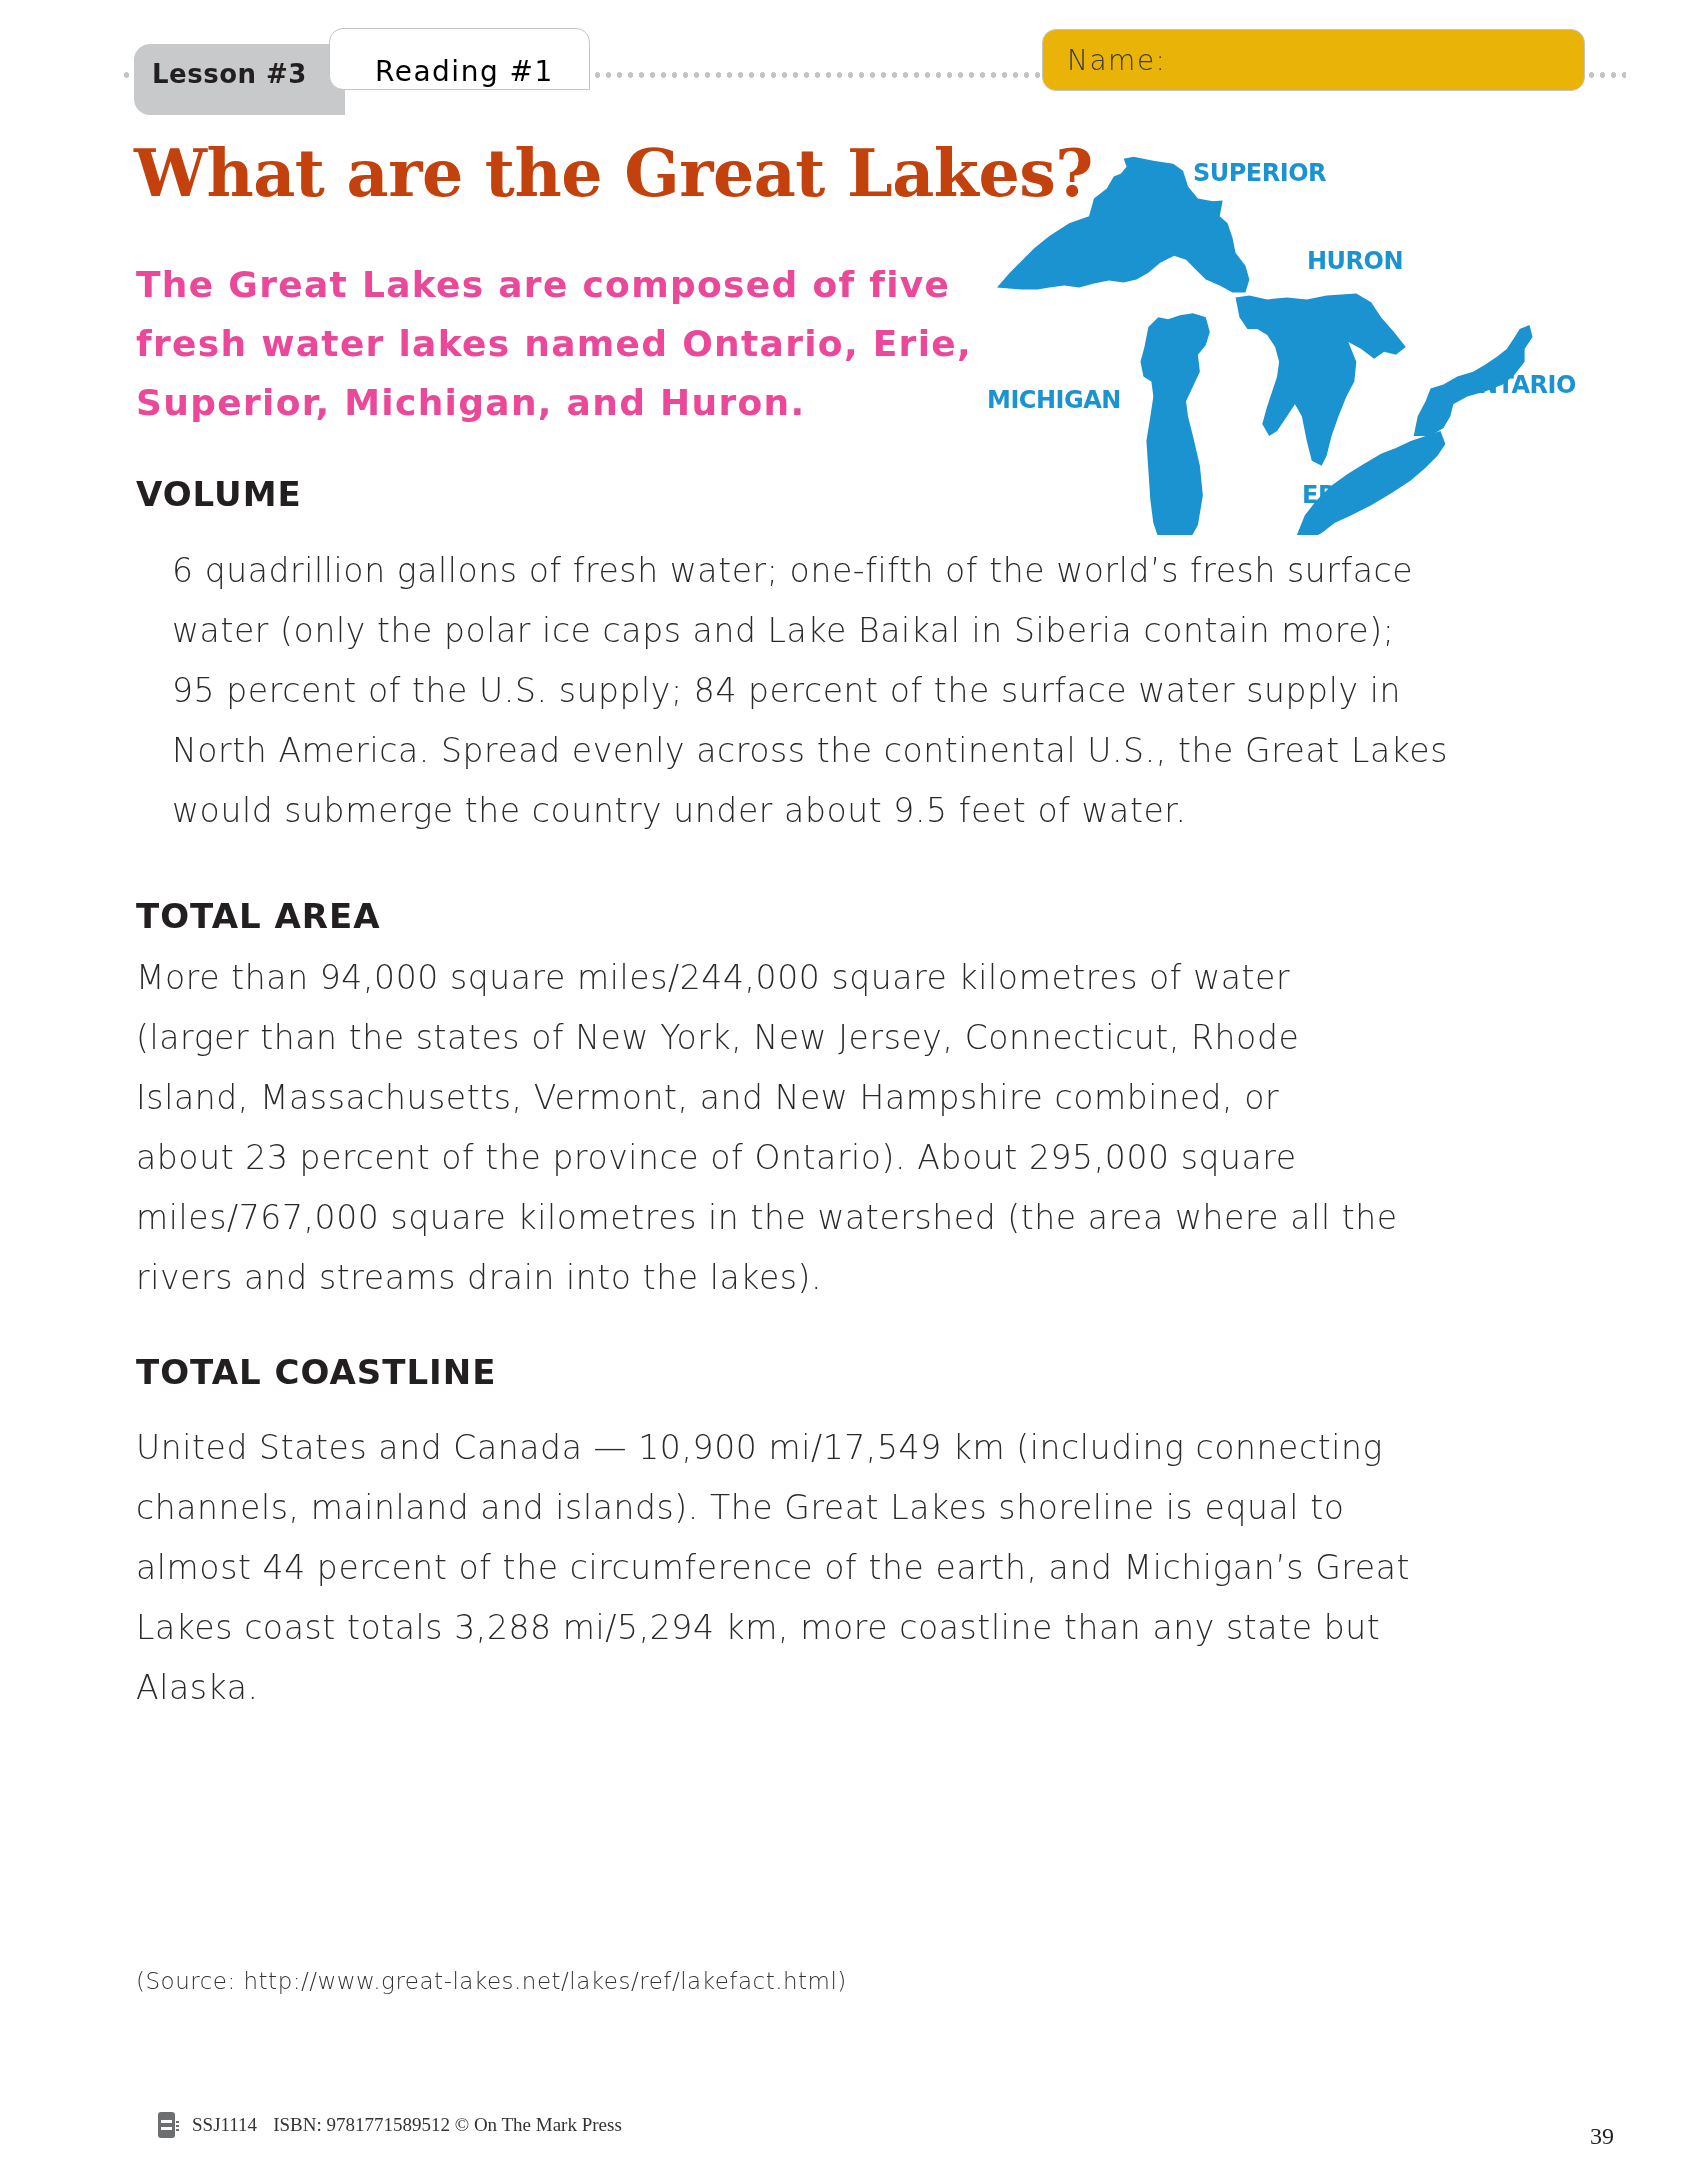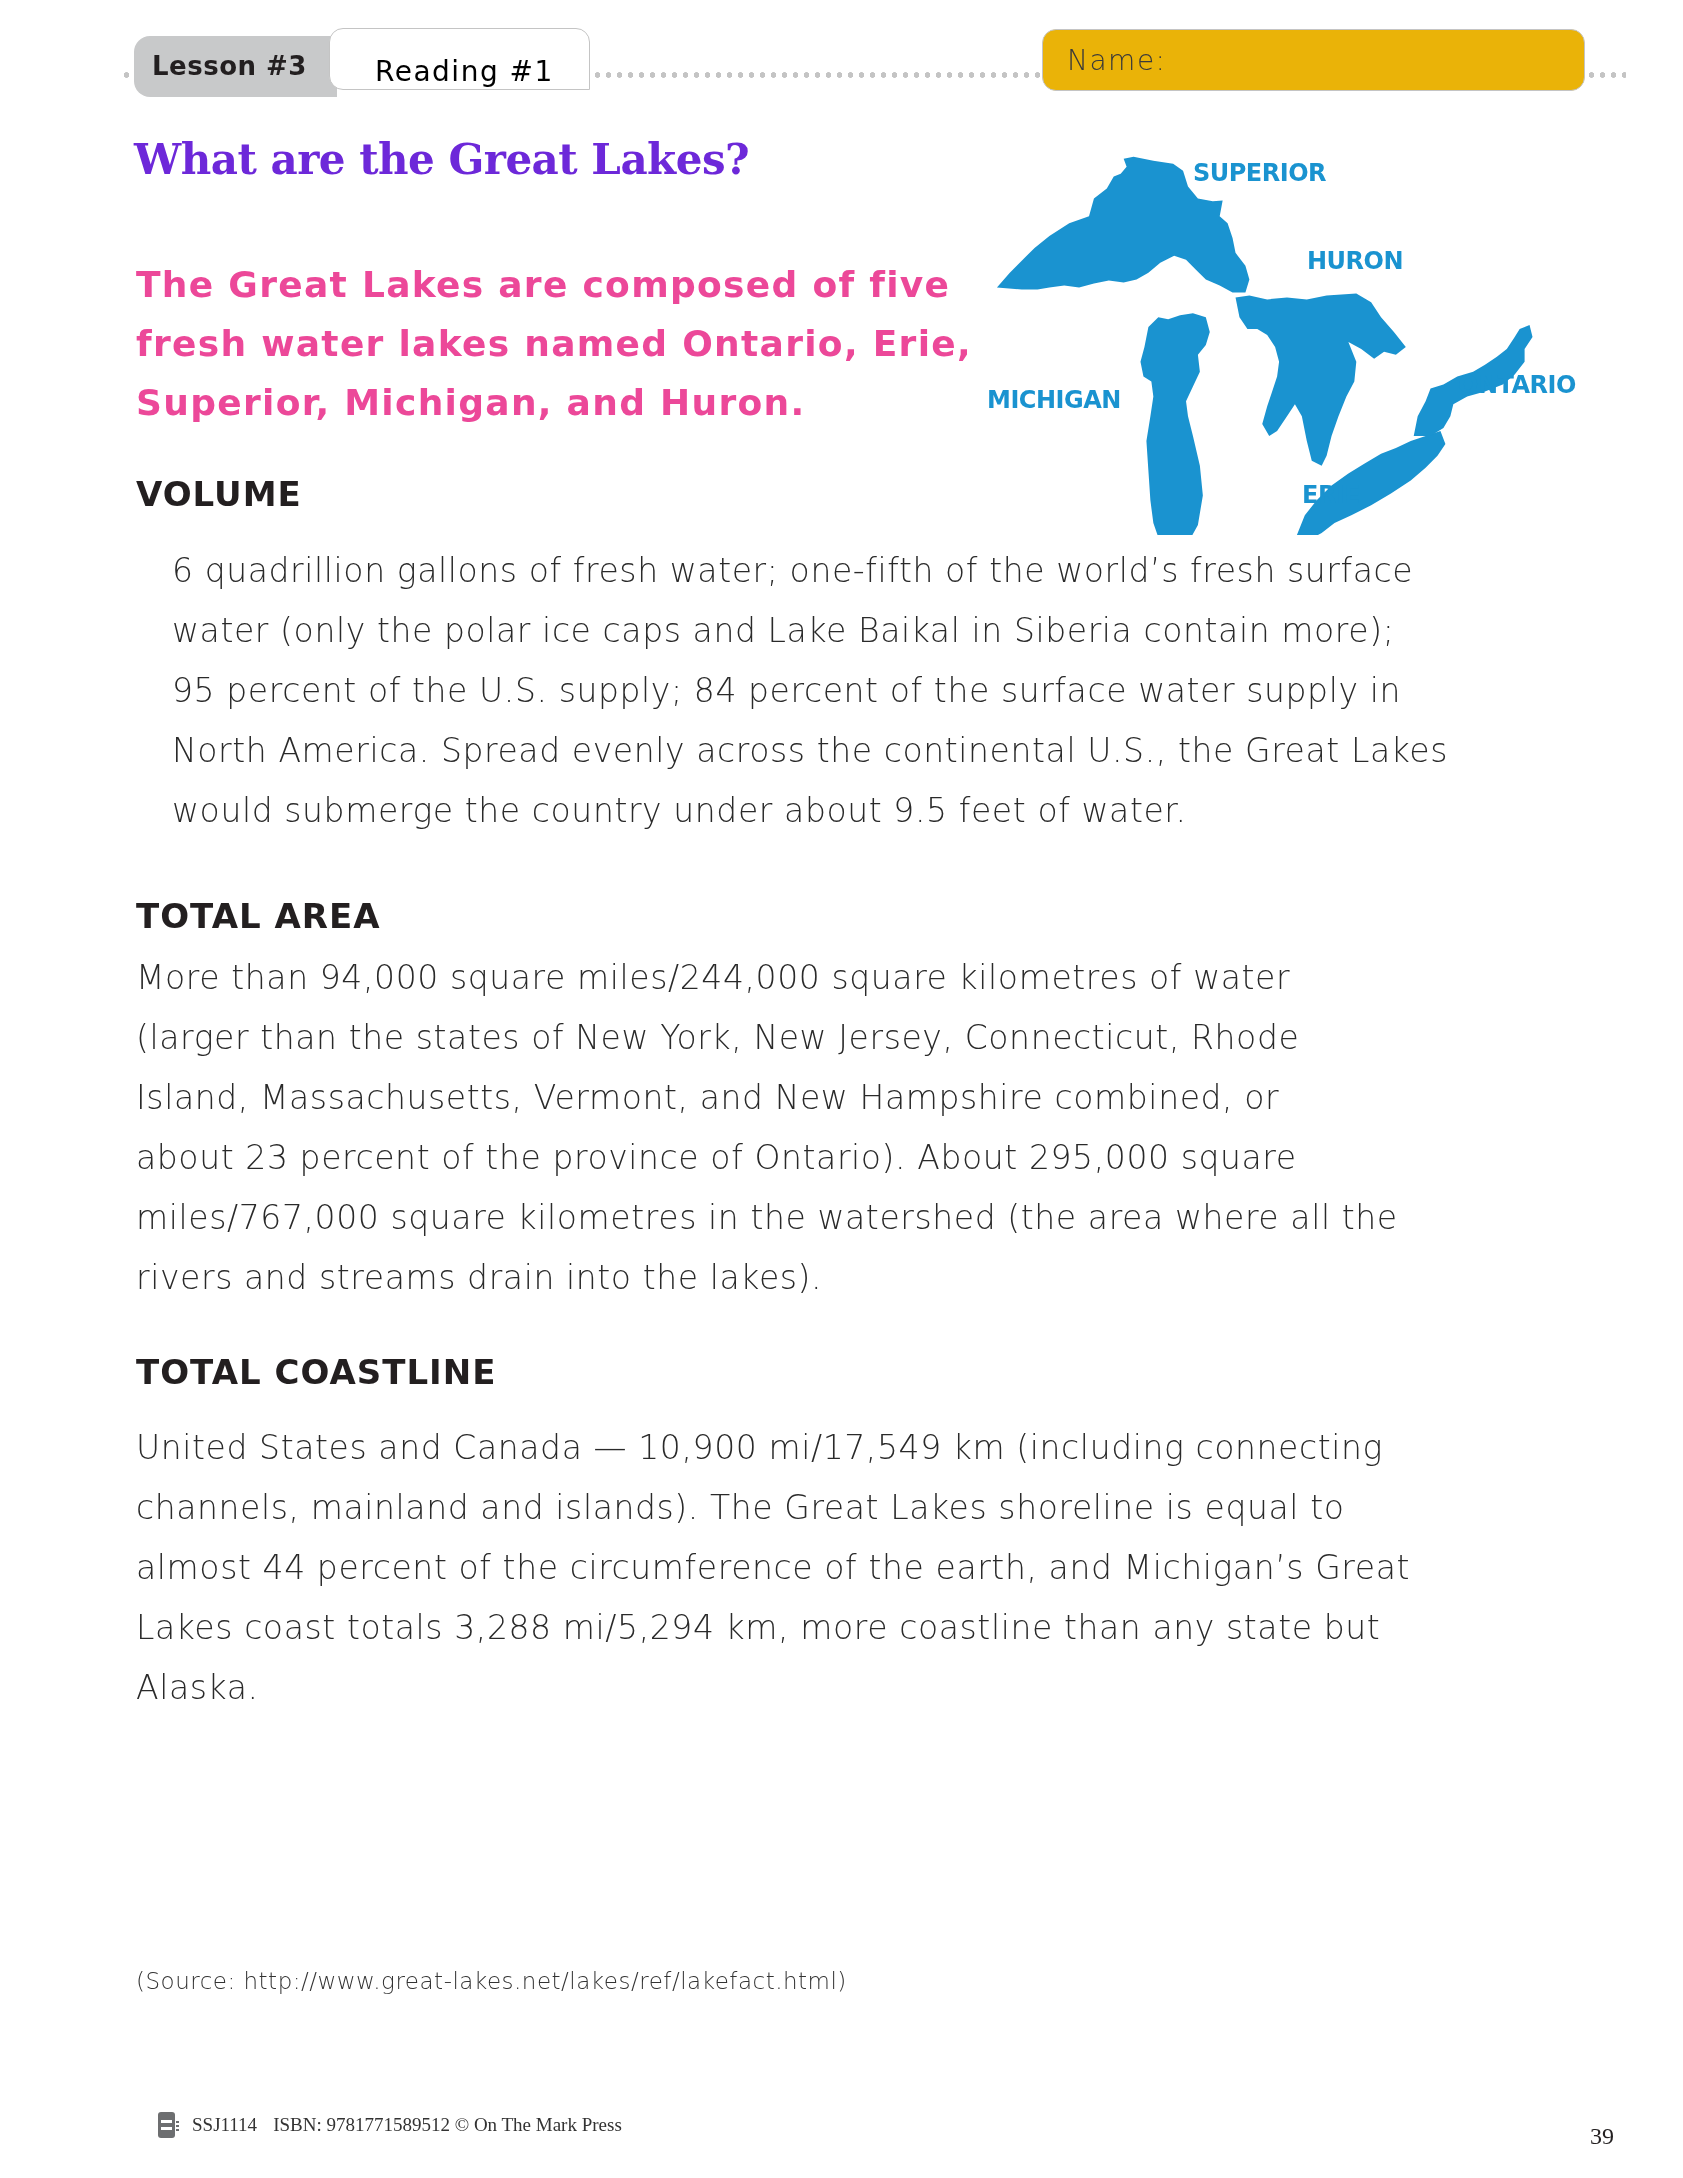--- a/index.html
+++ b/index.html
@@ -3,32 +3,32 @@
 <meta charset="utf-8">
 <style>
   html, body { margin:0; padding:0; background:#ffffff; }
   body { width:1683px; height:2178px; position:relative; overflow:hidden; color:#231f20; font-family:"DejaVu Sans", sans-serif; }
   .abs { position:absolute; }
 
   
   .dots { position:absolute; height:6px; top:72px;
           background-image: radial-gradient(circle, #c4c4c4 2.6px, transparent 3px);
           background-size: 11px 6px; background-repeat: repeat-x; }
-  .lesson-tab { left:134px; top:36px; width:203px; height:61px; background:#c8c9ca;
-                border-radius:16px 0 0 16px; }
+  .lesson-tab { left:134px; top:44px; width:203px; height:71px; background:#c8c9ca;
+                border-radius:16px 0 0 16px;padding-left:8px; }
   .lesson-tab span { position:absolute; left:18px; top:15px; font-size:26px; font-weight:bold; letter-spacing:0.5px; color:#231f20; font-family:"DejaVu Sans", sans-serif; }
   .reading-tab { left:329px; top:28px; width:259px; height:60px; background:#ffffff;
                  border:1.5px solid #c4c4c4; border-radius:14px 14px 0 14px; }
   .reading-tab span { position:absolute; left:45px; top:14px; font-size:28px; font-weight:400; color:#000000; letter-spacing:1.5px; font-family:"DejaVu Sans", sans-serif;margin-top:12px; }
   .name-box { left:1042px; top:29px; width:541px; height:60px; background:#eab308;
               border:1.5px solid #c4c4c4; border-radius:14px; }
   .name-box span { position:absolute; left:24px; top:14px; font-size:28px; color:#3a3a3a; letter-spacing:1.5px; font-weight:200; }
 
   
-  .title { left:134px; top:135px; font-family:"DejaVu Serif", serif; font-weight:bold; font-size:42px; color:#6d28d9; letter-spacing:-0.5px; white-space:nowrap; }
+  .title { left:134px; top:135px; font-family:"DejaVu Serif", serif; font-weight:bold; font-size:65px; color:#c2410c; letter-spacing:-0.5px; white-space:nowrap; }
   .intro { left:136px; top:255px; width:792px; font-size:36px; font-weight:bold; line-height:59px; letter-spacing:1.3px; color:#ec4899; }
   .intro div { white-space:nowrap; }
 
   .section-h { position:absolute; left:136px; font-size:34px; font-weight:bold; letter-spacing:1px; color:#231f20; white-space:nowrap; }
   .para { position:absolute; left:136px; width:1465px; font-family:"DejaVu Sans", sans-serif; font-weight:normal; font-size:33px; line-height:60px; color:#2a2a2a; letter-spacing:0.6px; }
   .para div { white-space:nowrap; font-weight:200; }
 
   .source { left:136px; top:1968px; font-size:23px; color:#333; letter-spacing:0.5px; white-space:nowrap; font-weight:200; }
 
   .footer { left:158px; top:2112px; font-family:"Liberation Serif", serif; font-size:19px; color:#333; white-space:nowrap; display:flex; align-items:center; }

